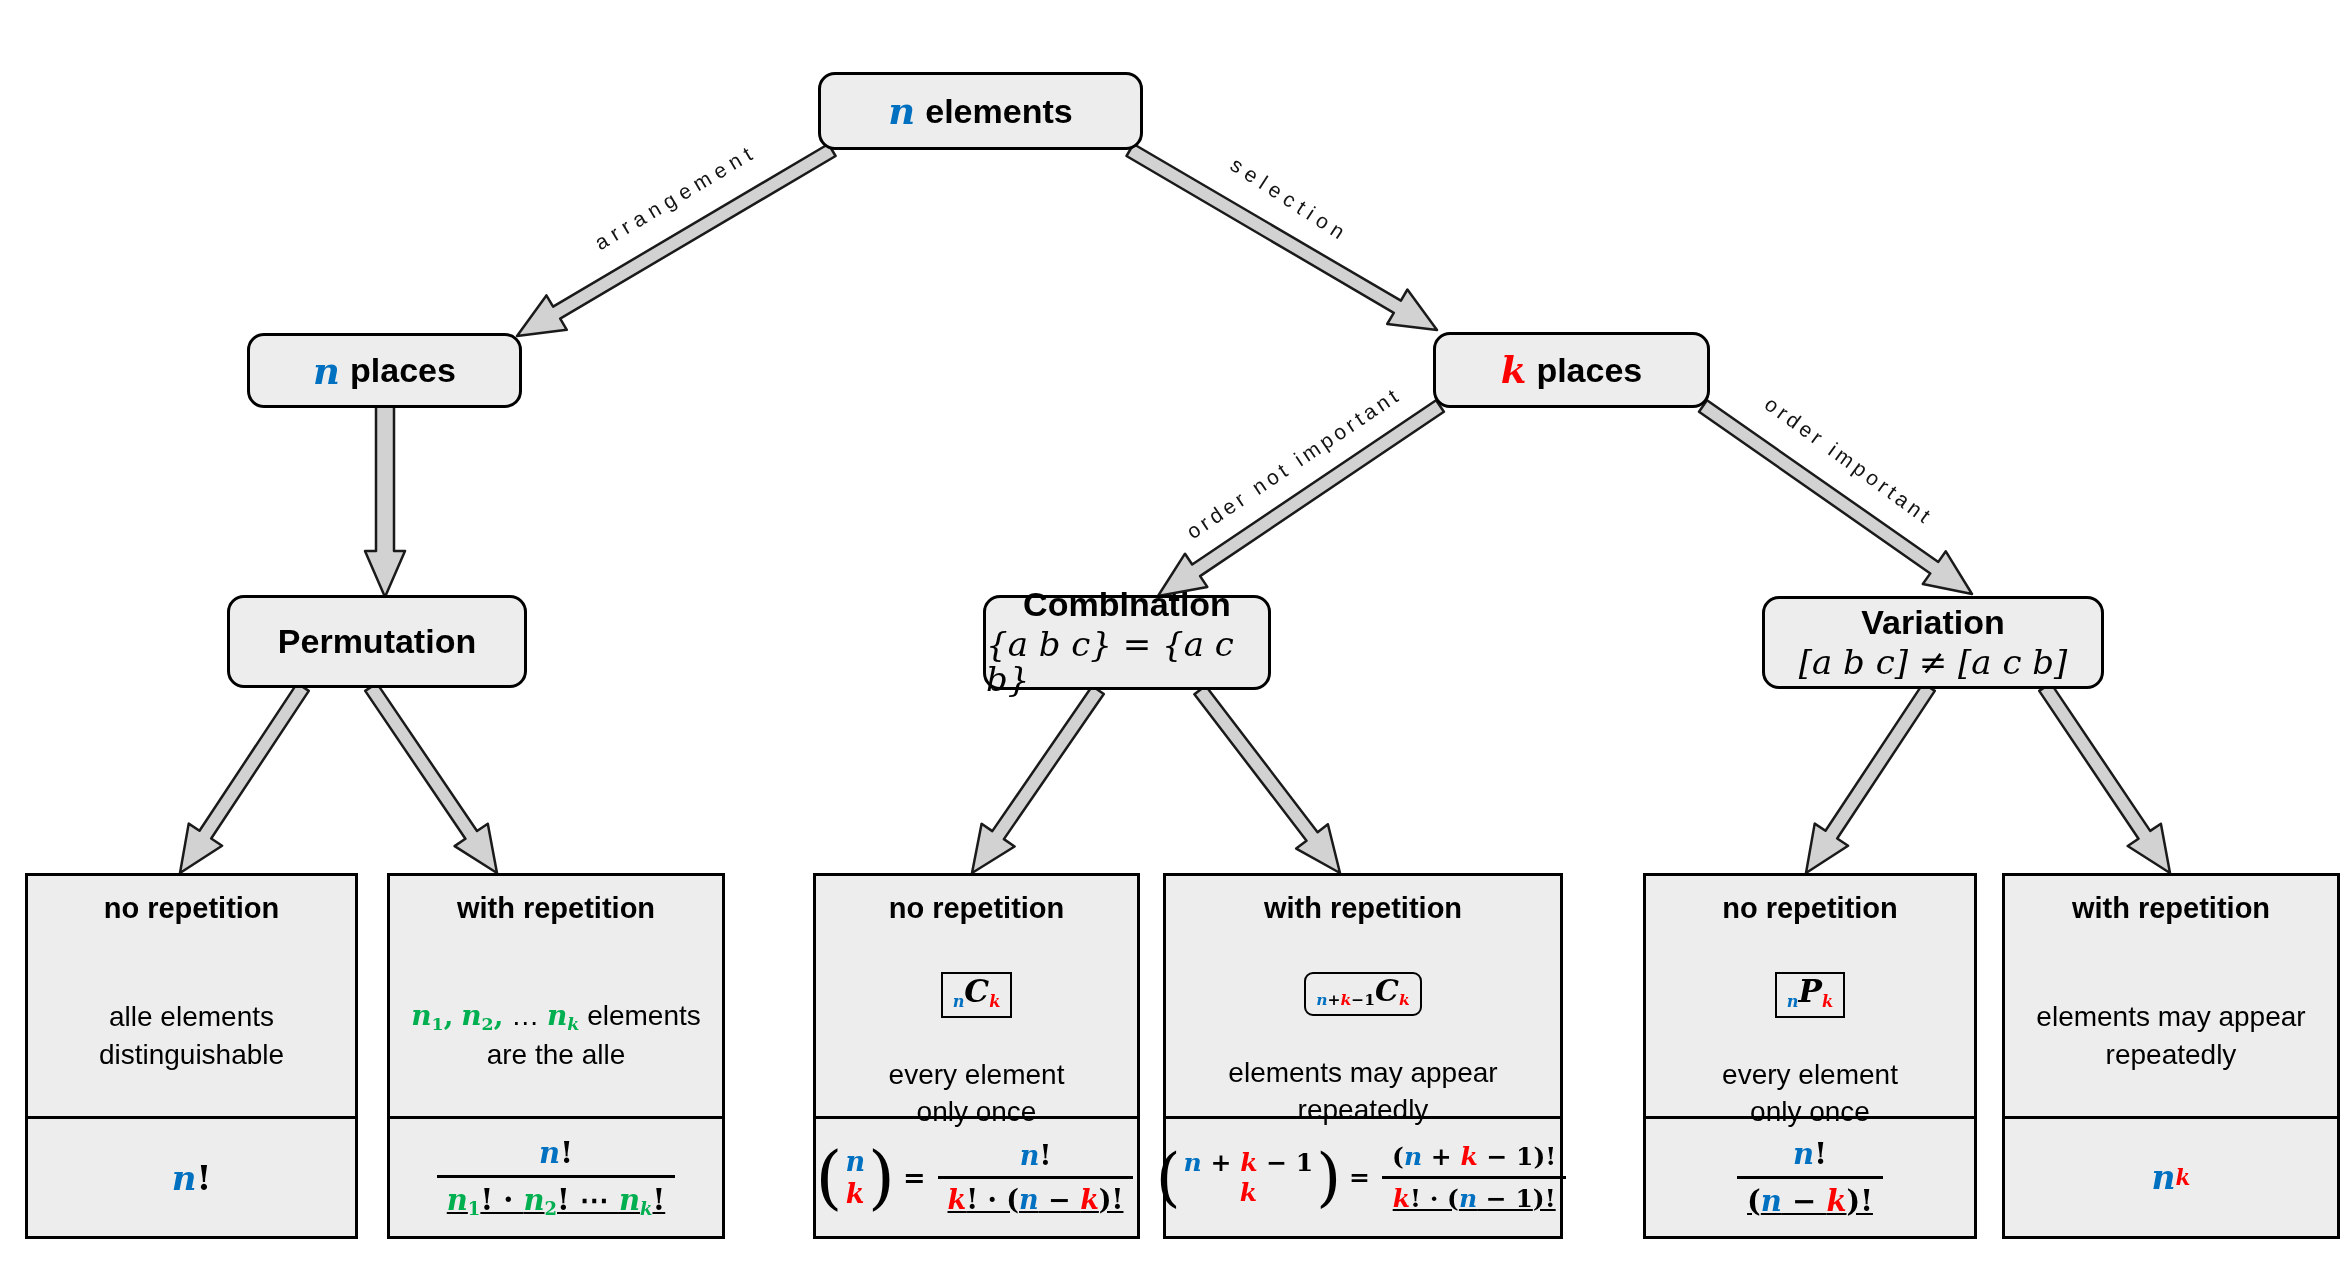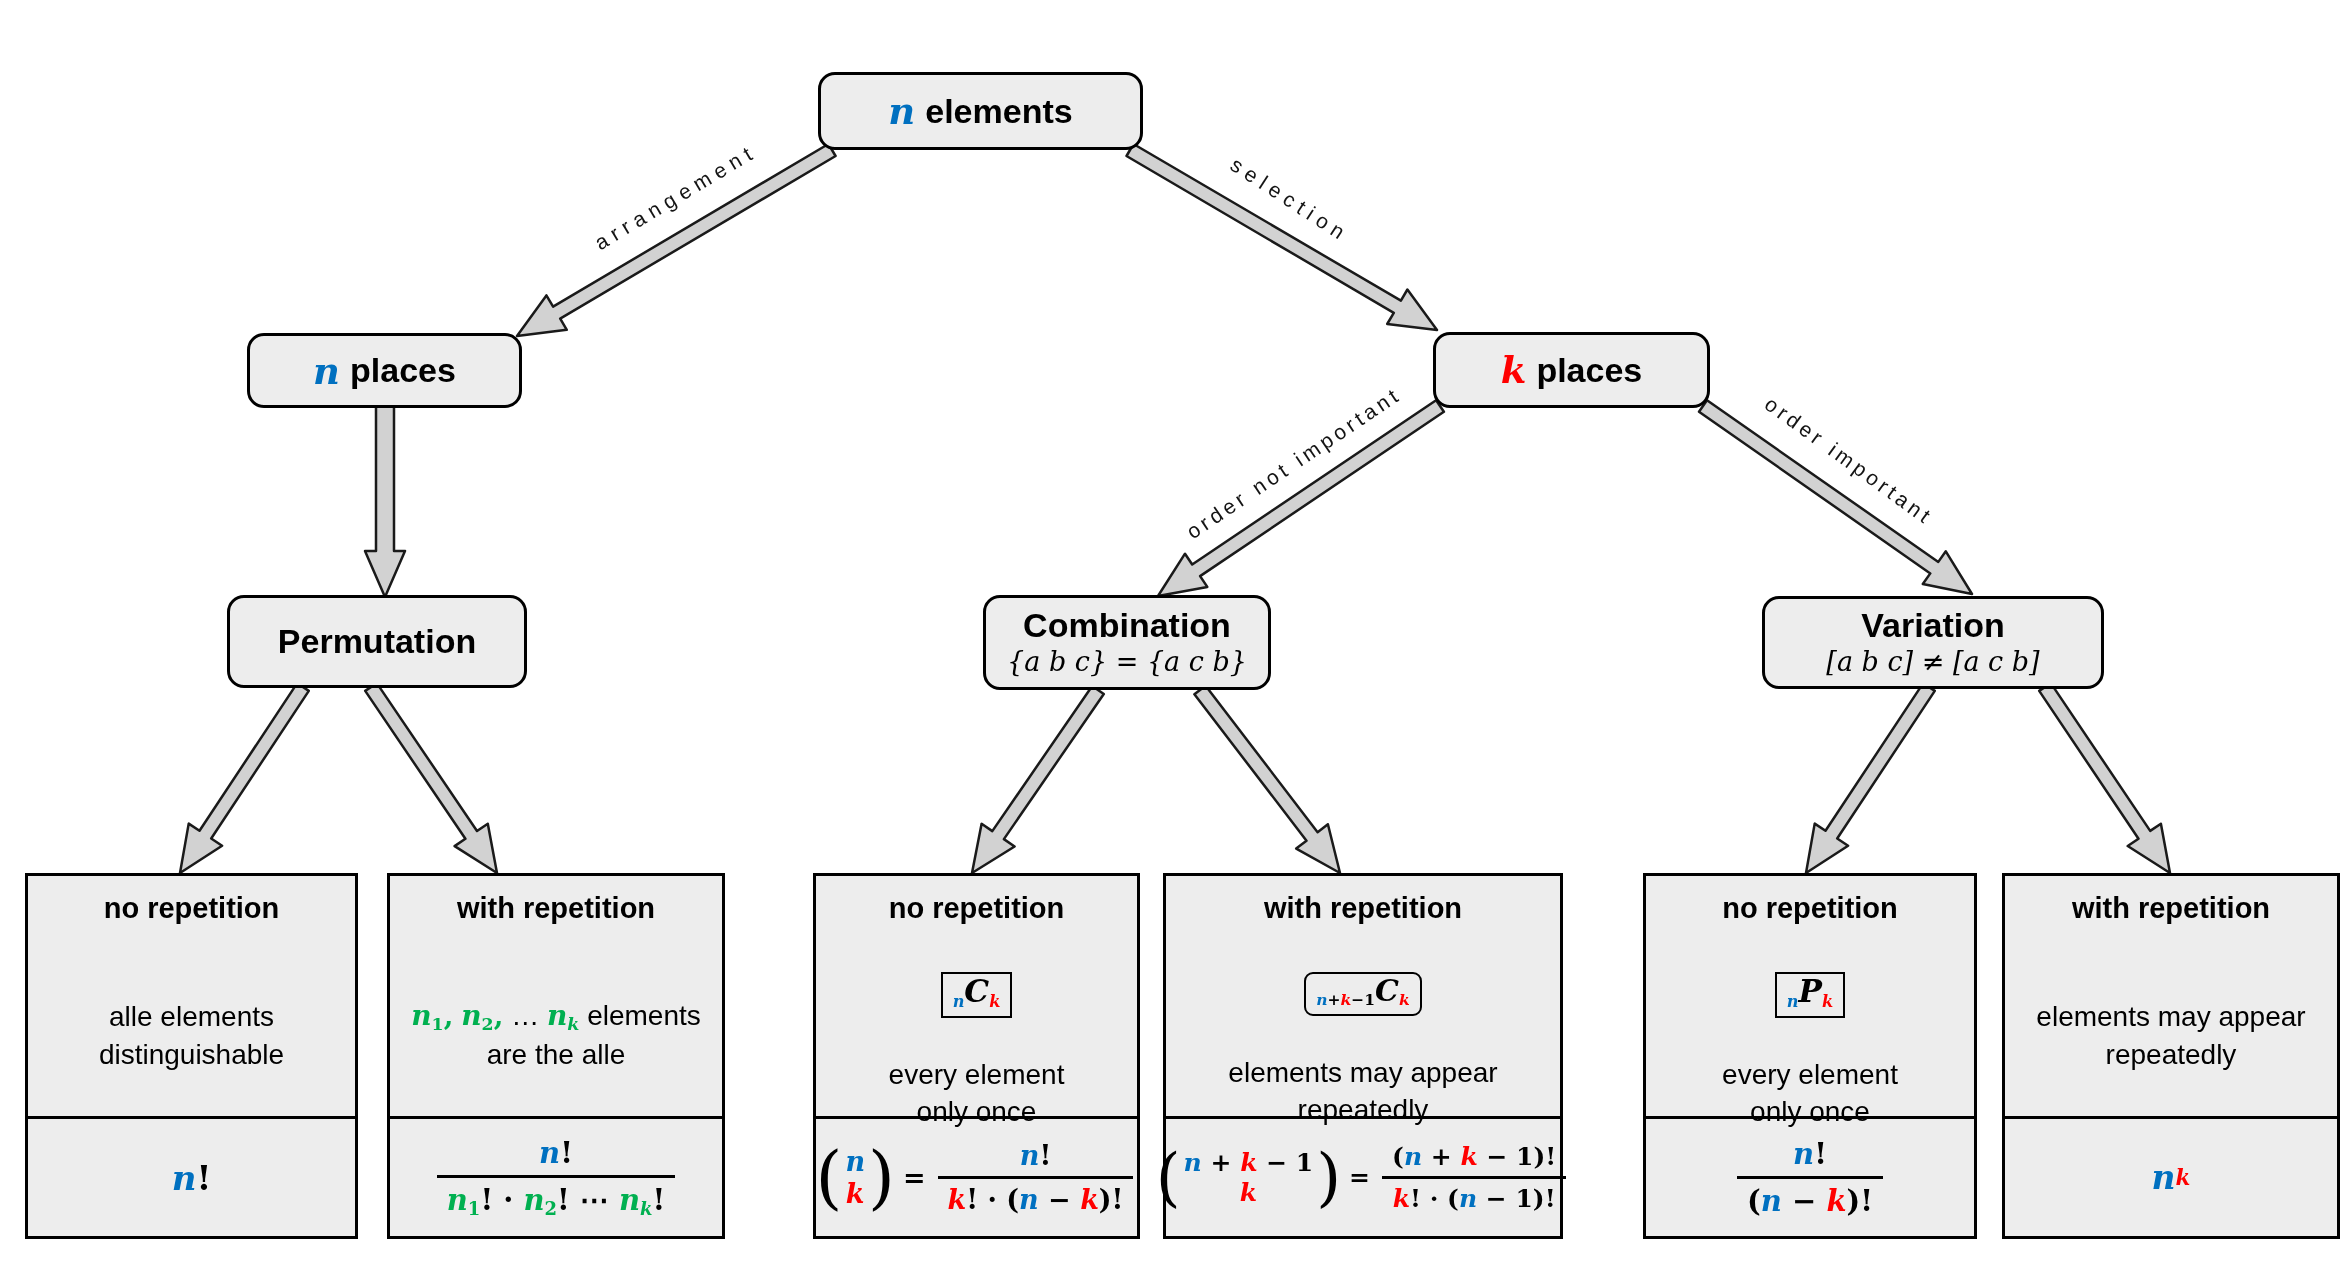--- a/index.html
+++ b/index.html
@@ -18,21 +18,21 @@
     display:flex;align-items:center;justify-content:center;
     font-weight:bold;font-size:34px;box-sizing:border-box;
   }
   .round{border-radius:17px;}
   .node .mvar{margin-right:10px;}
   .mvar{font-family:"DejaVu Serif",serif;font-style:italic;font-weight:bold;font-size:37px;}
   .c-b{color:var(--blue);} .c-r{color:var(--red);} .c-g{color:var(--green);}
   .node.two-line{flex-direction:column;line-height:1.05;}
   .node-sub{
     font-family:"DejaVu Serif",serif;font-style:italic;font-weight:normal;
-    font-size:27px;margin-top:4px;
+    font-size:34px;margin-top:4px;
   }
   
   .edge-label{
     position:absolute;white-space:nowrap;font-size:21px;letter-spacing:6px;
     color:#141414;transform:translate(-50%,-50%) rotate(var(--rot,0deg));
   }
   .edge-label.long{letter-spacing:4px;}
   
   .leaf{
     position:absolute;top:873px;height:366px;background:var(--boxfill);
@@ -57,21 +57,21 @@
     font-family:"DejaVu Serif",serif;font-weight:bold;font-size:30px;
   }
   
   .tok{display:inline;}
   .v{font-style:italic;font-family:"DejaVu Serif",serif;}
   .tok-sub{font-size:0.62em;vertical-align:-0.28em;}
   .tok-sup{font-size:0.65em;vertical-align:0.62em;}
   .big{font-size:1.2em;}
   .frac{display:inline-flex;flex-direction:column;vertical-align:middle;text-align:center;margin:0 4px;}
   .frac .num{display:block;padding:0 10px 5px;}
-  .frac .den{display:block;border-top:3px solid var(--line);padding:5px 10px 0;}
+  .frac .den{display:block;border-top:3px solid var(--line);padding:5px 10px 0;text-decoration:underline;}
   .binom{display:inline-flex;align-items:center;vertical-align:middle;}
   .binom .paren{
     font-family:"DejaVu Serif",serif;font-style:normal;font-weight:normal;
     font-size:2.55em;line-height:0.82;
   }
   .binom .col{display:inline-flex;flex-direction:column;line-height:1.18;padding:0 3px;}
   .binom .brow{display:block;text-align:center;}
   .eq{padding:0 8px;}
 </style>
 </head>

